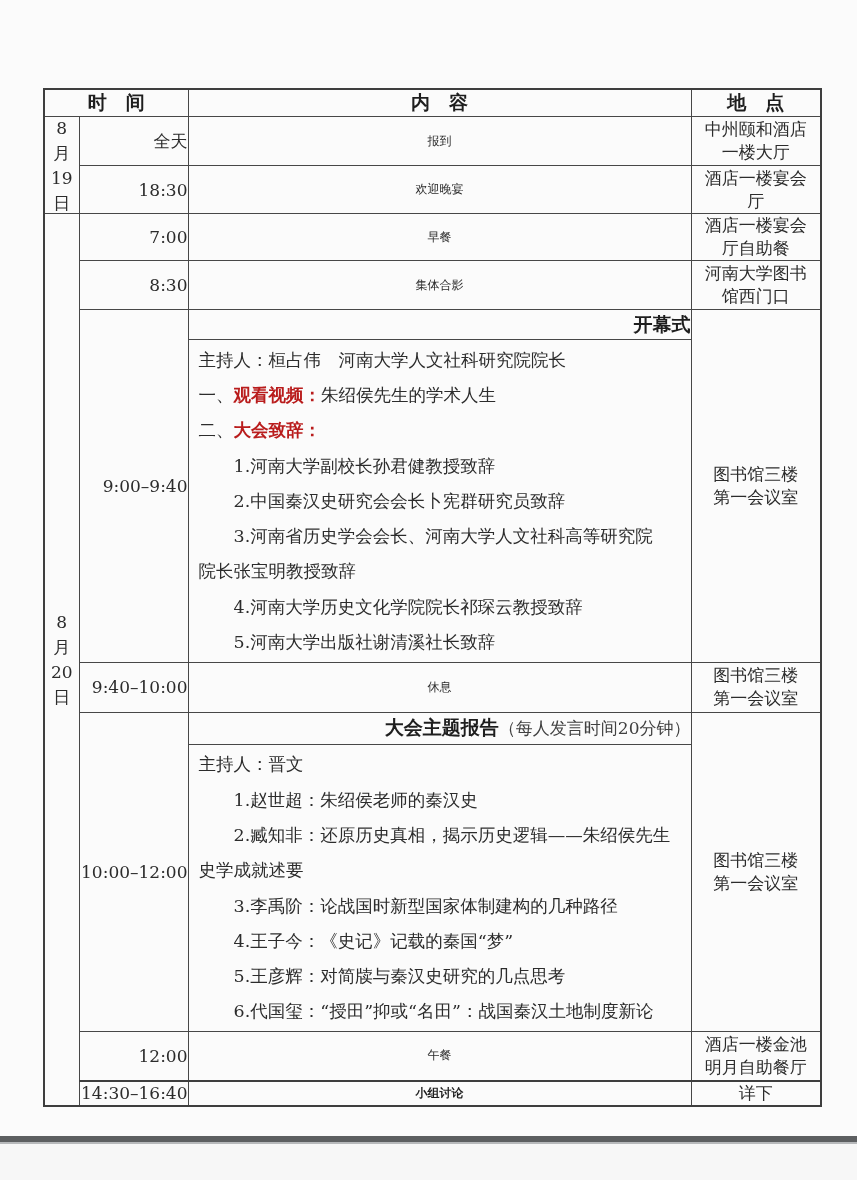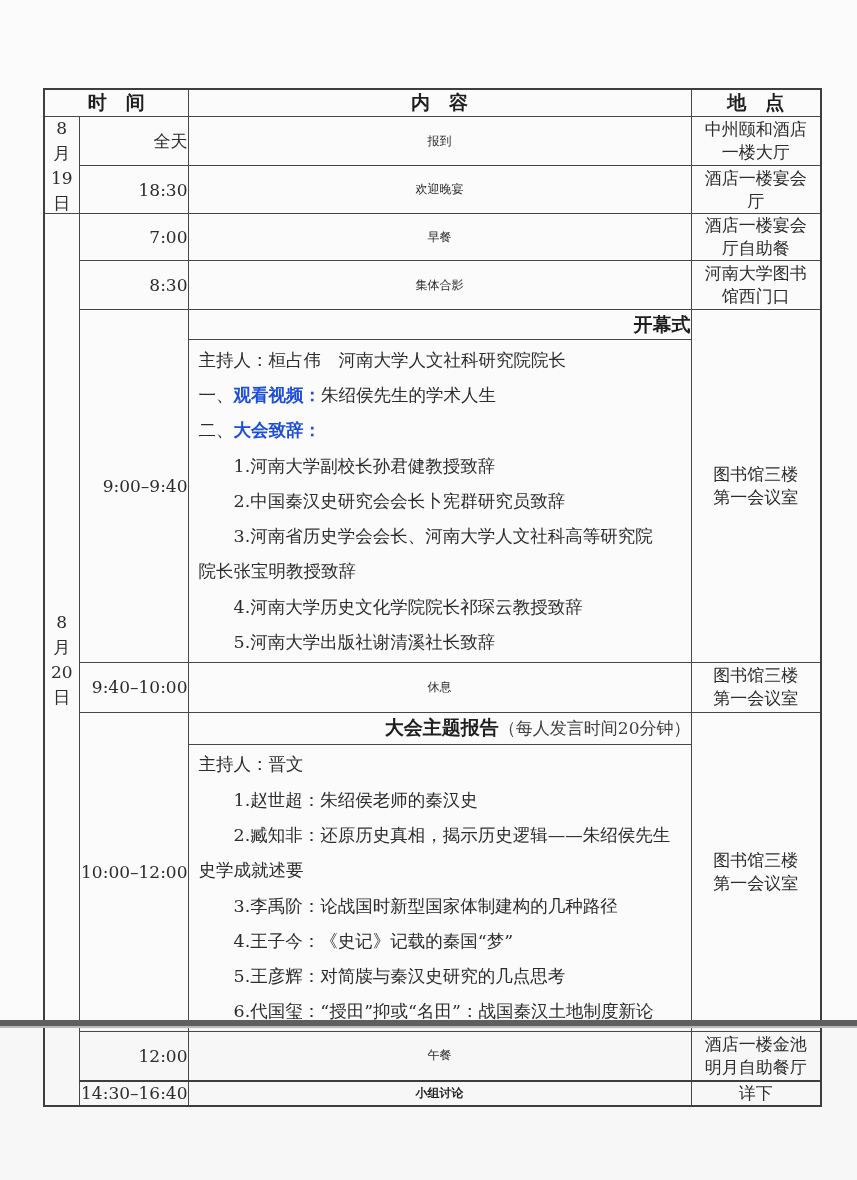--- a/index.html
+++ b/index.html
@@ -3,21 +3,21 @@
 <meta charset="utf-8">
 <style>
   html,body{margin:0;padding:0;}
   body{
     width:857px;height:1180px;
     background:#f7f7f7;
     font-family:"DejaVu Serif","Liberation Serif",serif;
     color:#2c2c2c;
     overflow:hidden;
   }
-  .page{position:relative;width:857px;height:1028px;background:#fbfbfb;}
+  .page{position:relative;width:857px;height:1144px;background:#fbfbfb;}
   table.sched{
     position:absolute;left:43px;top:88px;
     width:777px;border-collapse:collapse;table-layout:fixed;
     border:2.5px solid #3e3e3e;
   }
   td{border:1.5px solid #474747;padding:0;overflow:hidden;text-align:right;}
   .head{
     text-align:center;vertical-align:middle;
     font-weight:bold;font-size:19px;color:#1e1e1e;
   }
@@ -27,21 +27,21 @@
   }
   .center{
     text-align:center;vertical-align:middle;
     font-size:12px;
   }
   .sec-title{
     text-align:right;vertical-align:middle;
     font-weight:bold;font-size:19px;color:#1e1e1e;
   }
   .sec-title .reg{font-weight:normal;font-size:17px;color:#404040;}
-  .bold{font-weight:bold;color:#1d4ed8;}
+  .bold{font-weight:bold;color:#b91c1c;}
   .loc{
     text-align:center;vertical-align:middle;
     font-size:17px;line-height:23px;
   }
   .date{vertical-align:middle;text-align:center;}
   .stack{display:flex;flex-direction:column;align-items:center;gap:5px;}
   .stack div{font-size:17px;line-height:20px;}
   .body{vertical-align:middle;padding:2px 6px 2px 10px;font-size:17.5px;}
   .line{height:35.3px;display:flex;align-items:center;white-space:nowrap;}
   .line.indent{padding-left:35px;}

